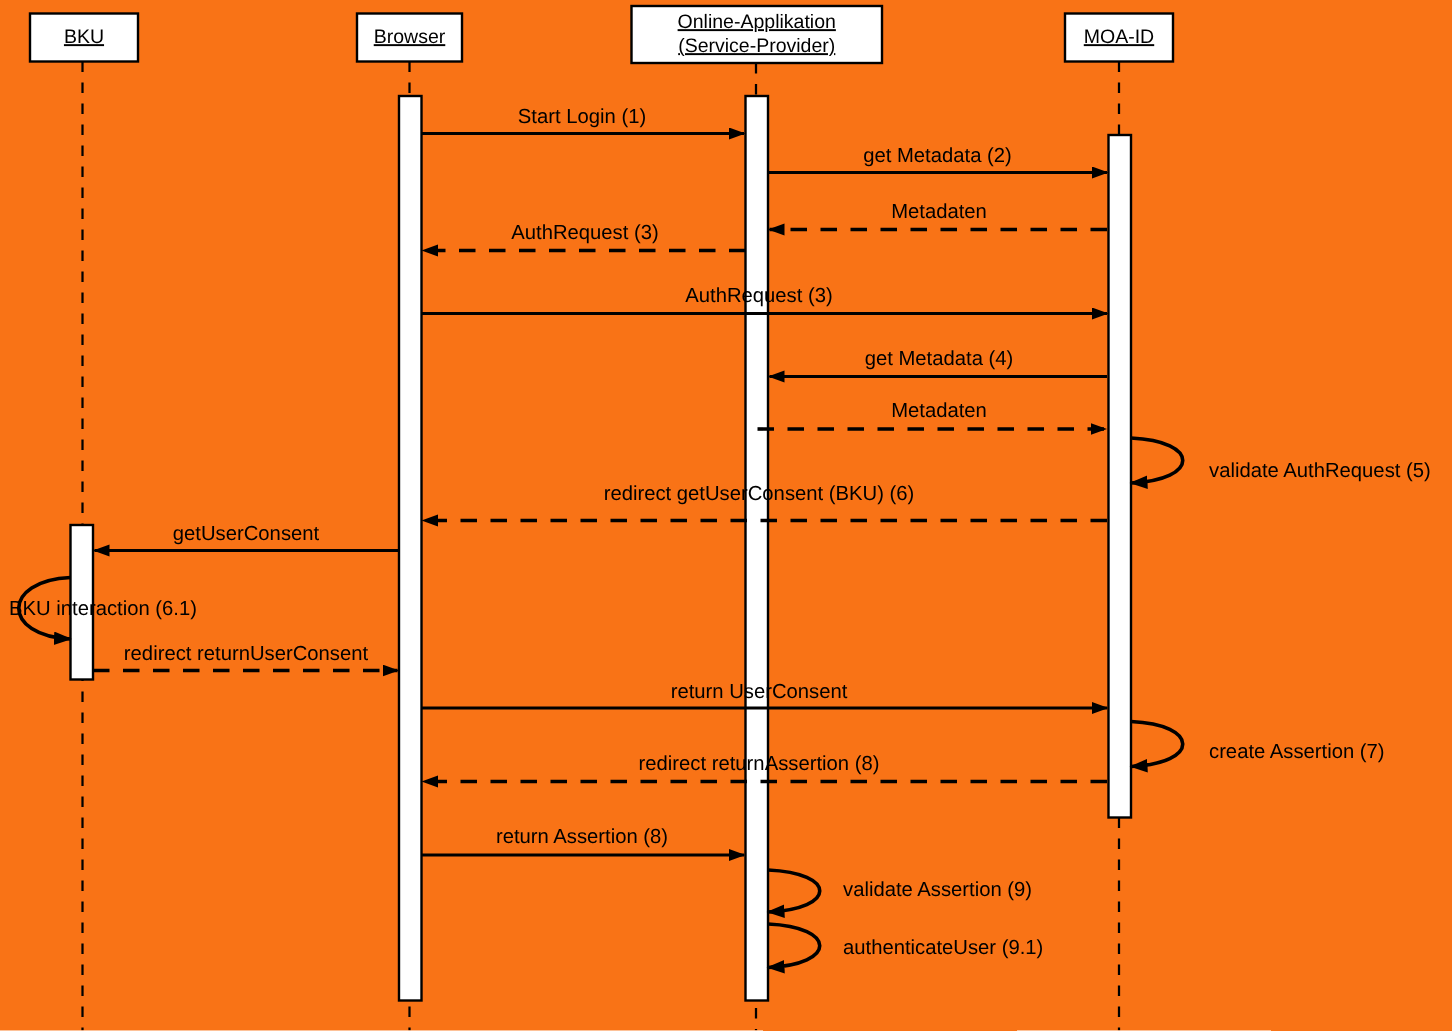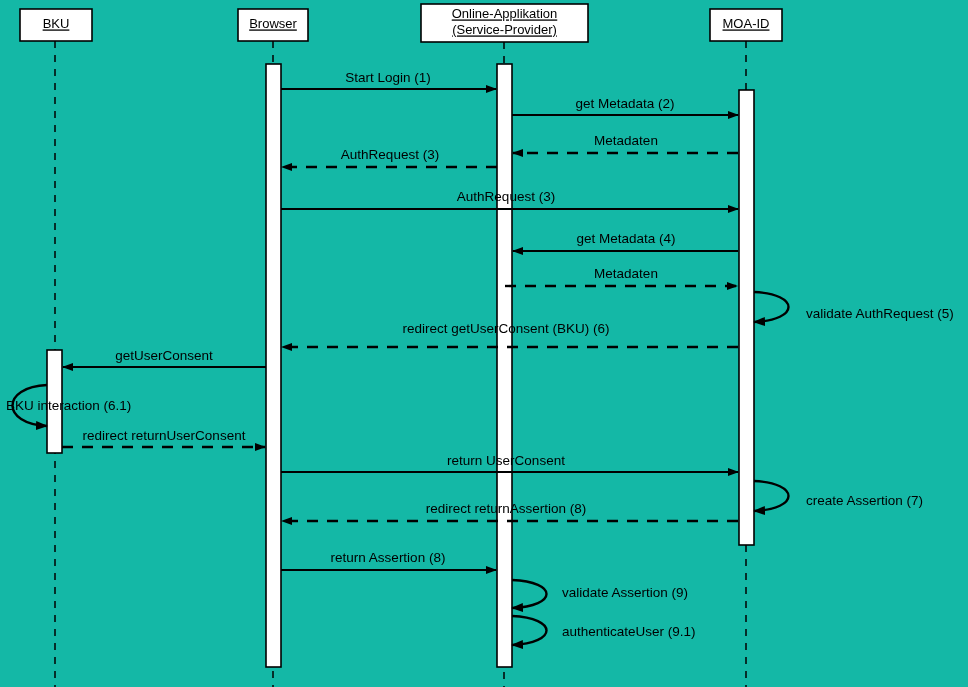--- a/index.html
+++ b/index.html
@@ -9,21 +9,21 @@
     background: #ffffff;
   }
   body {
     font-family: "Liberation Sans", sans-serif;
     color: #000000;
   }
   #diagram-root {
     position: relative;
     width: 968px;
     height: 687px;
-    background: #14b8a6;
+    background: #f97316;
     overflow: hidden;
   }
   #diagram-svg {
     position: absolute;
     left: 0;
     top: 0;
     width: 968px;
     height: 687px;
   }
   .lifeline-box {

